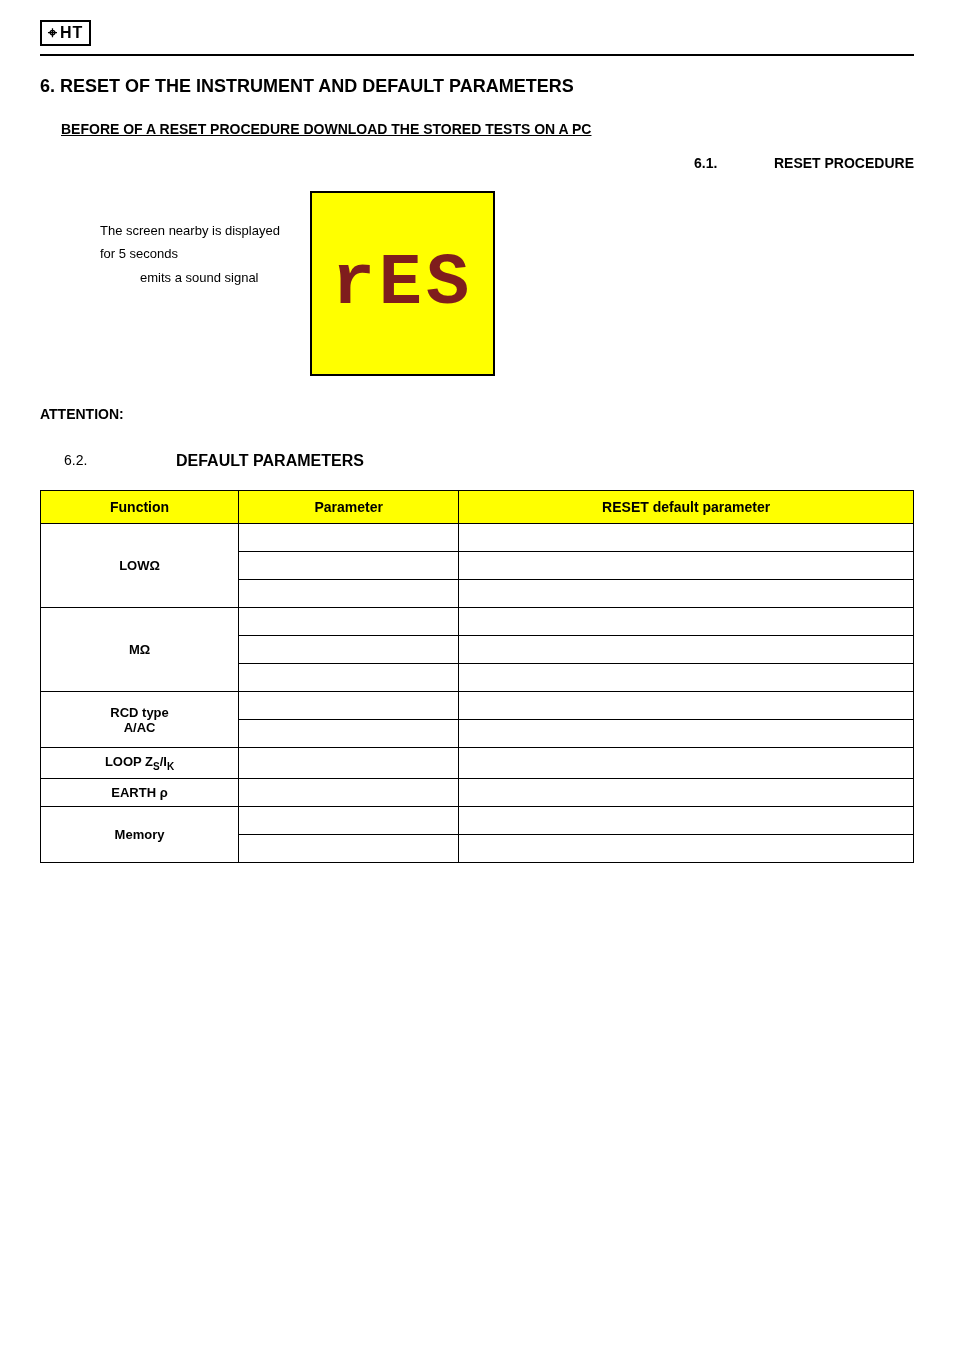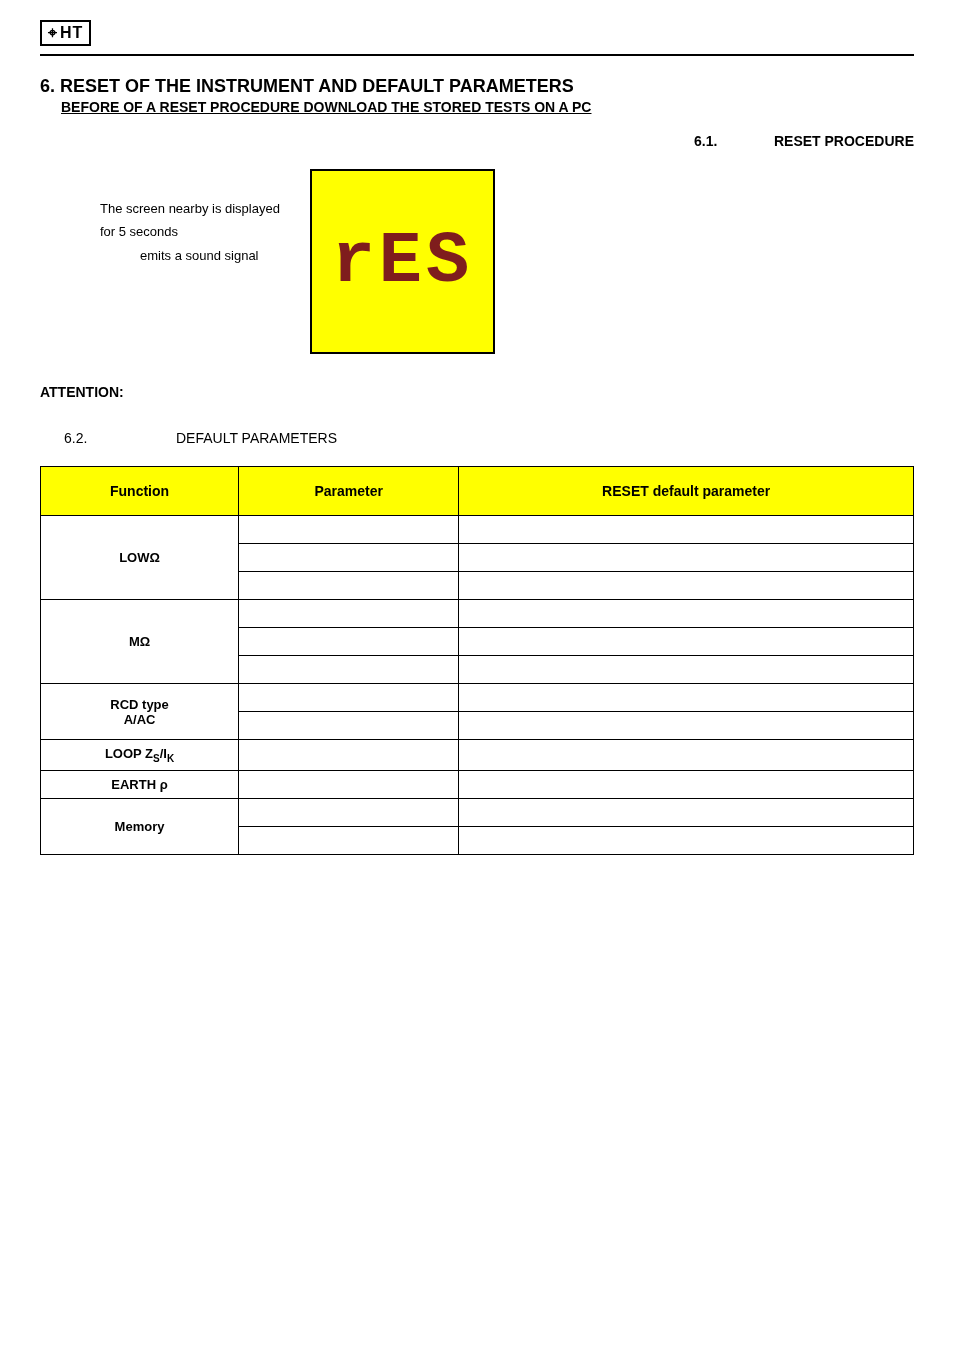--- a/index.html
+++ b/index.html
@@ -36,21 +36,21 @@
 
     hr.top-line {
       border: none;
       border-top: 2px solid #000;
       margin-bottom: 20px;
     }
 
     .section-title {
       font-size: 18px;
       font-weight: bold;
-      margin-bottom: 2px;
+      margin-bottom: 24px;
     }
 
     .before-reset {
       font-size: 14px;
       font-weight: bold;
       text-decoration: underline;
       margin-bottom: 18px;
       padding-left: 21px;
     }
 
@@ -111,36 +111,36 @@
       gap: 20px;
       margin-bottom: 20px;
     }
 
     .section-62-number {
       min-width: 60px;
       margin-left: 24px;
     }
 
     .section-62-title {
-      font-weight: normal;
-      font-size: 14px;
+      font-weight: bold;
+      font-size: 16px;
       padding-left: 32px;
     }
 
     
     .params-table {
       width: 100%;
       border-collapse: collapse;
       margin-top: 10px;
     }
 
     .params-table th {
       background-color: #ffff00;
       border: 1px solid #000;
-      padding: 16px 12px;
+      padding: 8px 12px;
       font-weight: bold;
       font-size: 14px;
       text-align: center;
     }
 
     .params-table td {
       border: 1px solid #000;
       padding: 6px 4px;
       font-size: 13px;
       text-align: center;

